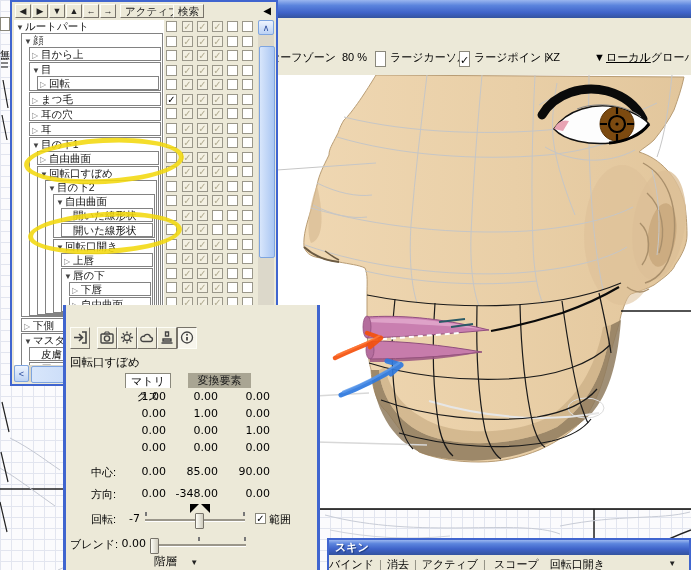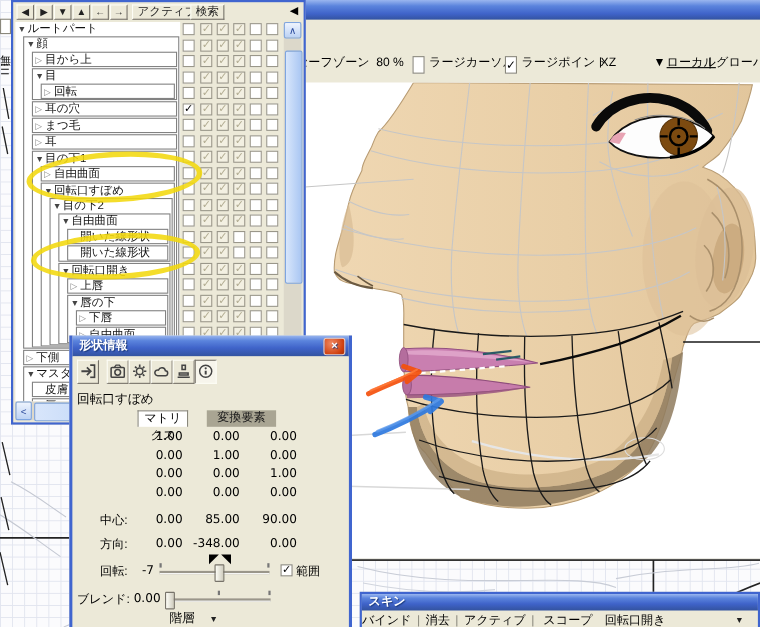--- a/index.html
+++ b/index.html
@@ -262,24 +262,24 @@
                   </div>
                   <div class="tbox">
                     <div class="trow"><span class="tri">▼</span><span>目</span></div>
                     <div class="tkids">
                       <div class="tbox">
                         <div class="trow"><span class="tri closed">▷</span><span>回転</span></div>
                       </div>
                     </div>
                   </div>
                   <div class="tbox">
+                    <div class="trow"><span class="tri closed">▷</span><span>まつ毛</span></div>
+                  </div>
+                  <div class="tbox">
                     <div class="trow"><span class="tri closed">▷</span><span>耳の穴</span></div>
-                  </div>
-                  <div class="tbox">
-                    <div class="trow"><span class="tri closed">▷</span><span>まつ毛</span></div>
                   </div>
                   <div class="tbox">
                     <div class="trow"><span class="tri closed">▷</span><span>耳</span></div>
                   </div>
                   <div class="tbox">
                     <div class="trow"><span class="tri">▼</span><span>目の下1</span></div>
                     <div class="tkids">
                       <div class="tbox">
                         <div class="trow"><span class="tri closed">▷</span><span>自由曲面</span></div>
                       </div>
@@ -523,24 +523,20 @@
     <div class="sbtn" style="left:0;top:0;width:15px;height:17px;line-height:16px;">&lt;</div>
     <div class="sthumb" style="left:17px;top:1px;width:130px;height:15px;"></div>
   </div>
   <div class="corner"></div>
 </div>
 
 <div class="yellow-ellipse" style="left:24px;top:138px;width:150px;height:36px;"></div>
 <div class="yellow-ellipse" style="left:28px;top:212px;width:144px;height:32px;"></div>
 
 <div id="infodlg" class="win">
-  <div class="titlebar">
-    <span>形状情報</span>
-    <div class="xbtn">×</div>
-  </div>
   <div class="body">
     <div class="icobtn btn3d" style="left:4px"><svg width="14" height="13" viewBox="0 0 14 13">
             <path d="M9,1 h4 v11 h-4 M1,6.5 h8 M6,3 L9.5,6.5 L6,10" stroke="#444" stroke-width="1.6" fill="none"></path>
           </svg></div>
     <div class="icobtn btn3d" style="left:31px"><svg width="14" height="13" viewBox="0 0 14 13">
             <rect x="1" y="3" width="12" height="9" rx="1" stroke="#444" fill="none" stroke-width="1.4"></rect>
             <circle cx="7" cy="7.5" r="2.6" stroke="#444" fill="none" stroke-width="1.4"></circle>
             <path d="M4,3 L5.5,1 h3 L10,3" stroke="#444" fill="none" stroke-width="1.2"></path>
           </svg></div>
     <div class="icobtn btn3d" style="left:51px"><svg width="14" height="13" viewBox="0 0 14 14">

